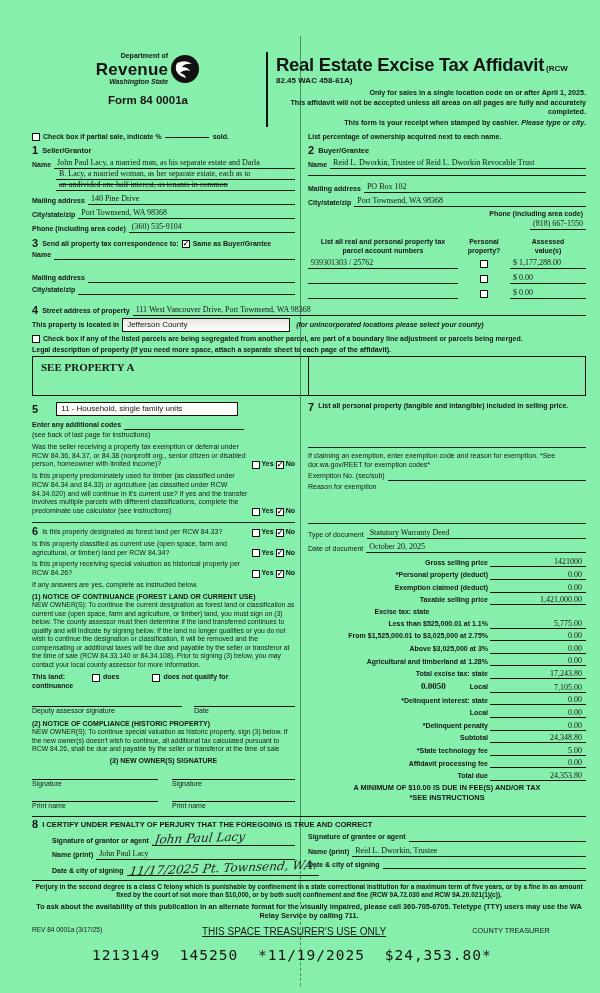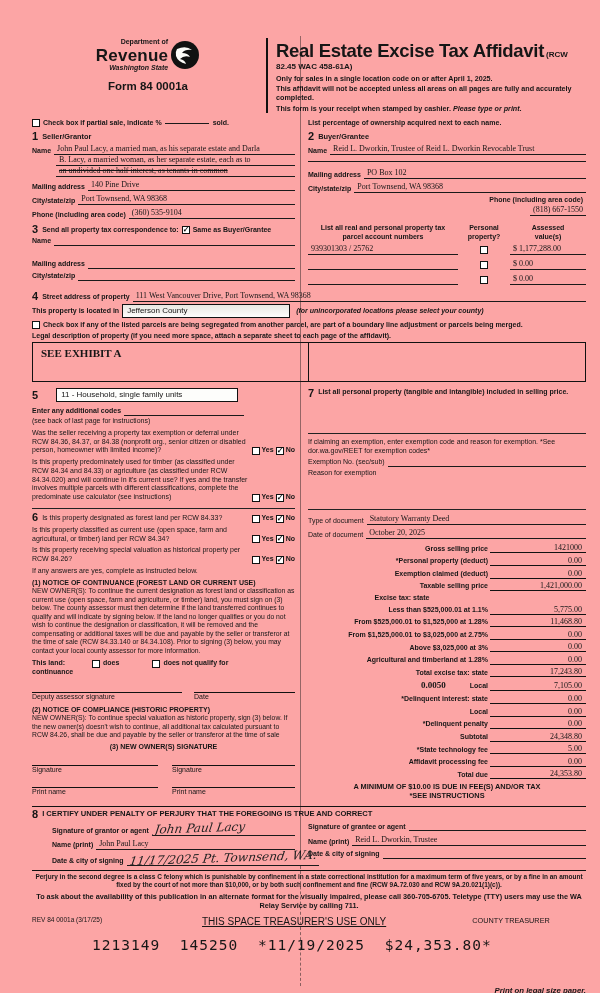--- a/index.html
+++ b/index.html
@@ -1,40 +1,40 @@
 <!DOCTYPE html>
 <html><head>
 <meta charset="utf-8">
 <style>
   * { margin:0; padding:0; box-sizing:border-box; }
   html,body { background:#e8e6e1; }
   .page {
     position:relative; width:600px; height:993px; margin:0 auto;
-    background:#fca5a5; color:#161616;
+    background:#86efac; color:#161616;
     font-family:"Liberation Sans", sans-serif; font-size:7px; line-height:1.25;
-    padding:38px 14px 0 32px; overflow:hidden;
+    padding:52px 14px 0 32px; overflow:hidden;
   }
   .fold { position:absolute; left:300px; top:36px; height:824px; width:1px; background:rgba(25,25,25,.45); pointer-events:none; z-index:6; }
   .fold2 { position:absolute; left:300px; top:866px; height:120px; width:0; border-left:1px dashed rgba(25,25,25,.5); pointer-events:none; z-index:6; }
 
   
   .hdr { display:flex; align-items:stretch; }
   .hdr-left { width:232px; display:flex; flex-direction:column; align-items:center; }
   .agency-row { display:flex; align-items:flex-start; }
   .agency { text-align:right; }
   .dept { font-size:7px; font-weight:bold; }
   .rev { font-size:17px; font-weight:bold; letter-spacing:.2px; line-height:1; }
   .wa { font-size:7px; font-weight:bold; font-style:italic; }
   .logo { width:30px; height:30px; margin-left:2px; margin-top:2px; }
   .formno { font-size:11.5px; font-weight:bold; margin-top:6px; }
   .hdr-div { width:2px; background:#111; margin:0 8px 0 2px; }
   .hdr-right { flex:1; padding-top:1px; }
   .title { font-size:18.5px; font-weight:bold; letter-spacing:-.3px; }
   .title-ref { font-size:8px; font-weight:bold; }
-  .note { font-size:7.2px; font-weight:bold; margin-top:1.5px; }
+  .note { font-size:7.2px; font-weight:bold; margin-top:1.5px;text-align:right; }
   .note i { font-style:italic; }
 
   
   .row { display:flex; align-items:flex-end; }
   .row2 { display:flex; align-items:flex-start; }
   .colL { width:268px; padding-right:5px; }
   .colR { flex:1; padding-left:8px; }
   .lb { font-weight:bold; white-space:nowrap; padding-right:3px; }
   .fv { font-family:"Liberation Serif", serif; font-size:8px; border-bottom:1px solid #1a1a1a;
         line-height:10px; padding:0 3px 0 3px; white-space:nowrap; overflow:visible; }
@@ -97,21 +97,21 @@
         </span>
       </div>
       <div class="formno">Form 84 0001a</div>
     </div>
     <div class="hdr-div"></div>
     <div class="hdr-right">
       <div><span class="title">Real Estate Excise Tax Affidavit</span>
         <span class="title-ref">(RCW 82.45 WAC 458-61A)</span></div>
       <div class="note">Only for sales in a single location code on or after April 1, 2025.</div>
       <div class="note">This affidavit will not be accepted unless all areas on all pages are fully and accurately completed.</div>
-      <div class="note"><span>This form is your receipt when stamped by cashier. </span><i>Please type or print.</i></div>
+      <div class="note"><span>This form is your receipt when stamped by cashier. </span><i>Please type or city.</i></div>
     </div>
   </div>
 
   <div class="row2" style="margin-top:6px;">
     <div class="colL row" style="align-items:center;">
       <span class="cb"></span>
       <span class="lb" style="padding-left:3px;">Check box if partial sale, indicate %</span>
       <span class="fv" style="width:44px;"></span>
       <span class="lb" style="padding-left:4px;">sold.</span>
     </div>
@@ -238,21 +238,21 @@
       <span class="lb">This property is located in</span>
       <span class="countybox">Jefferson County</span>
       <span style="font-weight:bold; font-style:italic; padding-left:6px;">(for unincorporated locations please select your county)</span>
     </div>
     <div class="row" style="margin-top:3px; align-items:center;">
       <span class="cb"></span>
       <span style="padding-left:3px; font-weight:bold;">Check box if any of the listed parcels are being segregated from another parcel, are part of a boundary line adjustment or parcels being merged.</span>
     </div>
     <div style="margin-top:2px; font-weight:bold;">Legal description of property (if you need more space, attach a separate sheet to each page of the affidavit).</div>
     <div class="exbox">
-      <div class="exl">SEE EXHIBIT A</div>
+      <div class="exl">SEE PROPERTY A</div>
       <div style="flex:1;"></div>
     </div>
   </div>
 
   <div class="row2" style="margin-top:6px;">
 
     <div class="colL">
 
       <div class="row2" style="align-items:center;">
         <span class="secnum" style="margin-right:18px;">5</span>
@@ -399,24 +399,20 @@
         <div class="trow">
             <span class="tl">Taxable selling price</span>
             <span class="tv">1,421,000.00</span>
           </div>
         <div class="bold ctr" style="margin:1px 90px 2px 0;">Excise tax: state</div>
         <div class="trow">
             <span class="tl">Less than $525,000.01 at 1.1%</span>
             <span class="tv">5,775.00</span>
           </div>
         <div class="trow">
-            <span class="tl">From $525,000.01 to $1,525,000 at 1.28%</span>
-            <span class="tv">11,468.80</span>
-          </div>
-        <div class="trow">
             <span class="tl">From $1,525,000.01 to $3,025,000 at 2.75%</span>
             <span class="tv">0.00</span>
           </div>
         <div class="trow">
             <span class="tl">Above $3,025,000 at 3%</span>
             <span class="tv">0.00</span>
           </div>
         <div class="trow">
             <span class="tl">Agricultural and timberland at 1.28%</span>
             <span class="tv">0.00</span>

